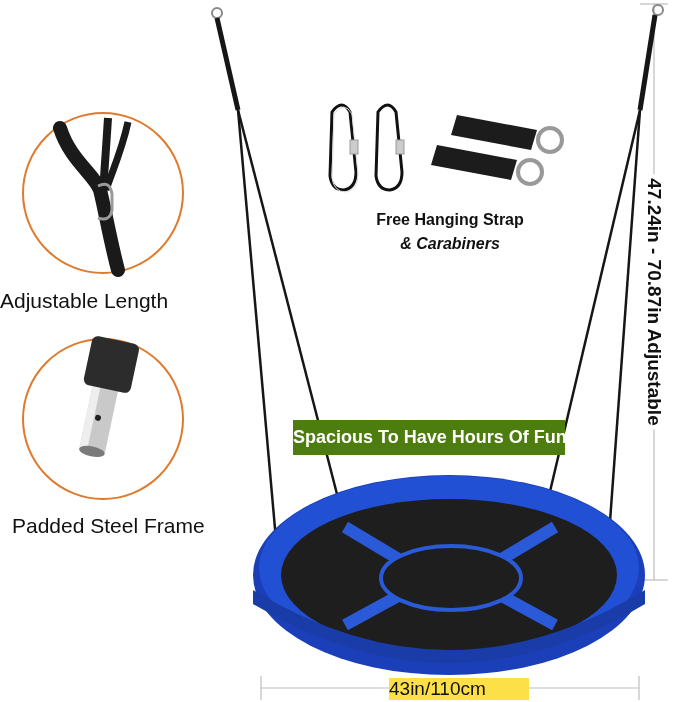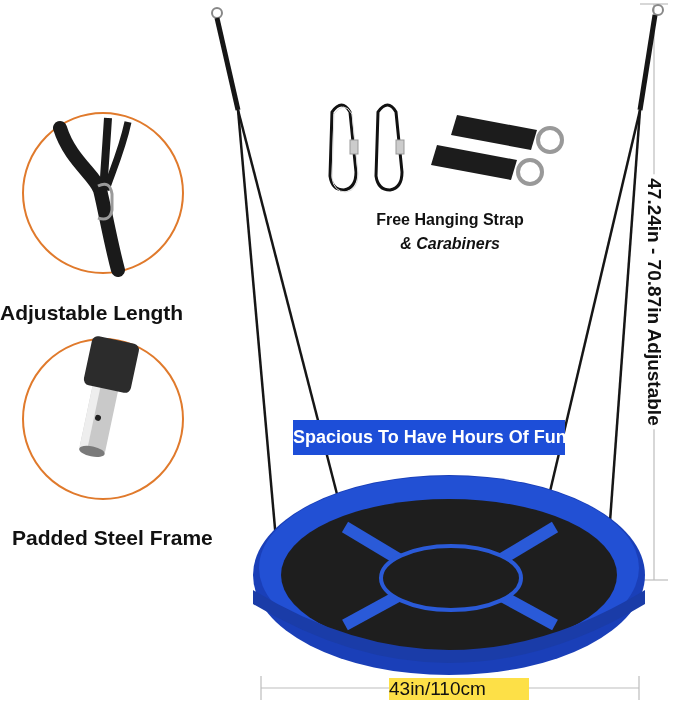--- a/index.html
+++ b/index.html
@@ -1,22 +1,22 @@
 <!DOCTYPE html>
 <html><head>
 <meta charset="utf-8">
 <style>
   html, body { margin: 0; padding: 0; background: #ffffff; }
   body { width: 679px; height: 702px; position: relative; overflow: hidden;
          font-family: "Liberation Sans", "DejaVu Sans", sans-serif; }
-  .feature-label { position: absolute; font-weight: bold; font-size: 21px; color: #111; white-space: nowrap; margin-top: 12px; }
+  .feature-label { position: absolute; font-weight: normal; font-size: 21px; color: #111; white-space: nowrap; }
   .accessory-caption { position: absolute; left: 300px; width: 300px; text-align: center;
                        font-weight: bold; font-size: 16px; color: #111; line-height: 24px; }
   .banner { position: absolute; left: 293px; top: 420px; width: 272px; height: 35px;
-            background: #1d4ed8; color: #fff; font-weight: bold; font-size: 18px;
+            background: #4d7c0f; color: #fff; font-weight: bold; font-size: 18px;
             line-height: 35px; text-align: center; white-space: nowrap; }
   .height-label { position: absolute; left: 654px; top: 302px; transform: translate(-50%,-50%) rotate(90deg);
                   font-weight: bold; font-size: 19px; color: #111; white-space: nowrap; background: #fff; padding: 0 4px; }
   .width-label { position: absolute; left: 389px; top: 678px; width: 140px; text-align: left;
                  font-weight: normal; font-size: 19px; color: #111; background: #fde047; line-height: 22px; }
   svg { position: absolute; left: 0; top: 0; }
 </style>
 </head>
 <body>
 

